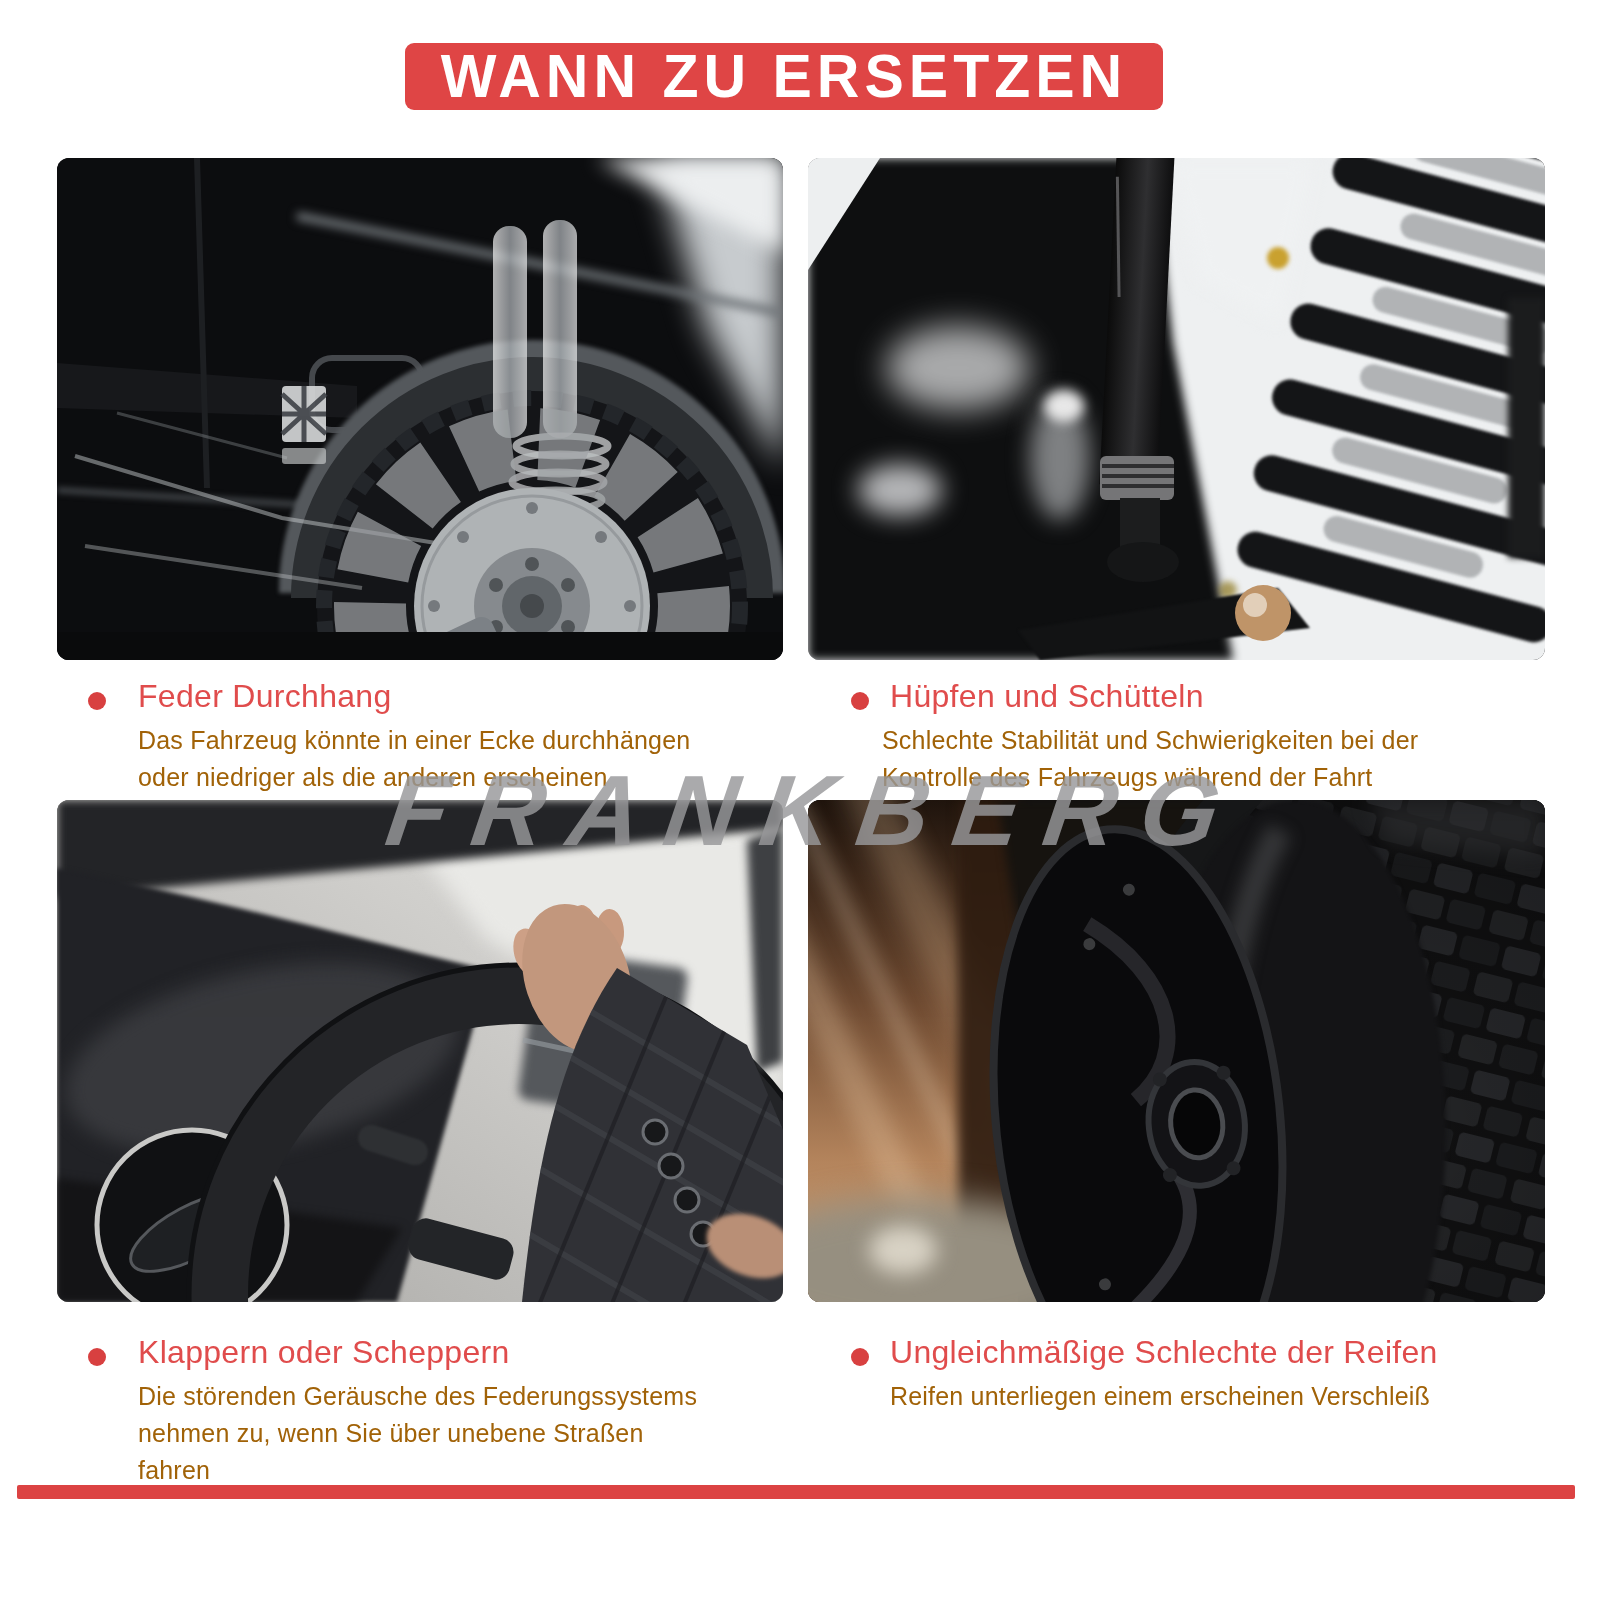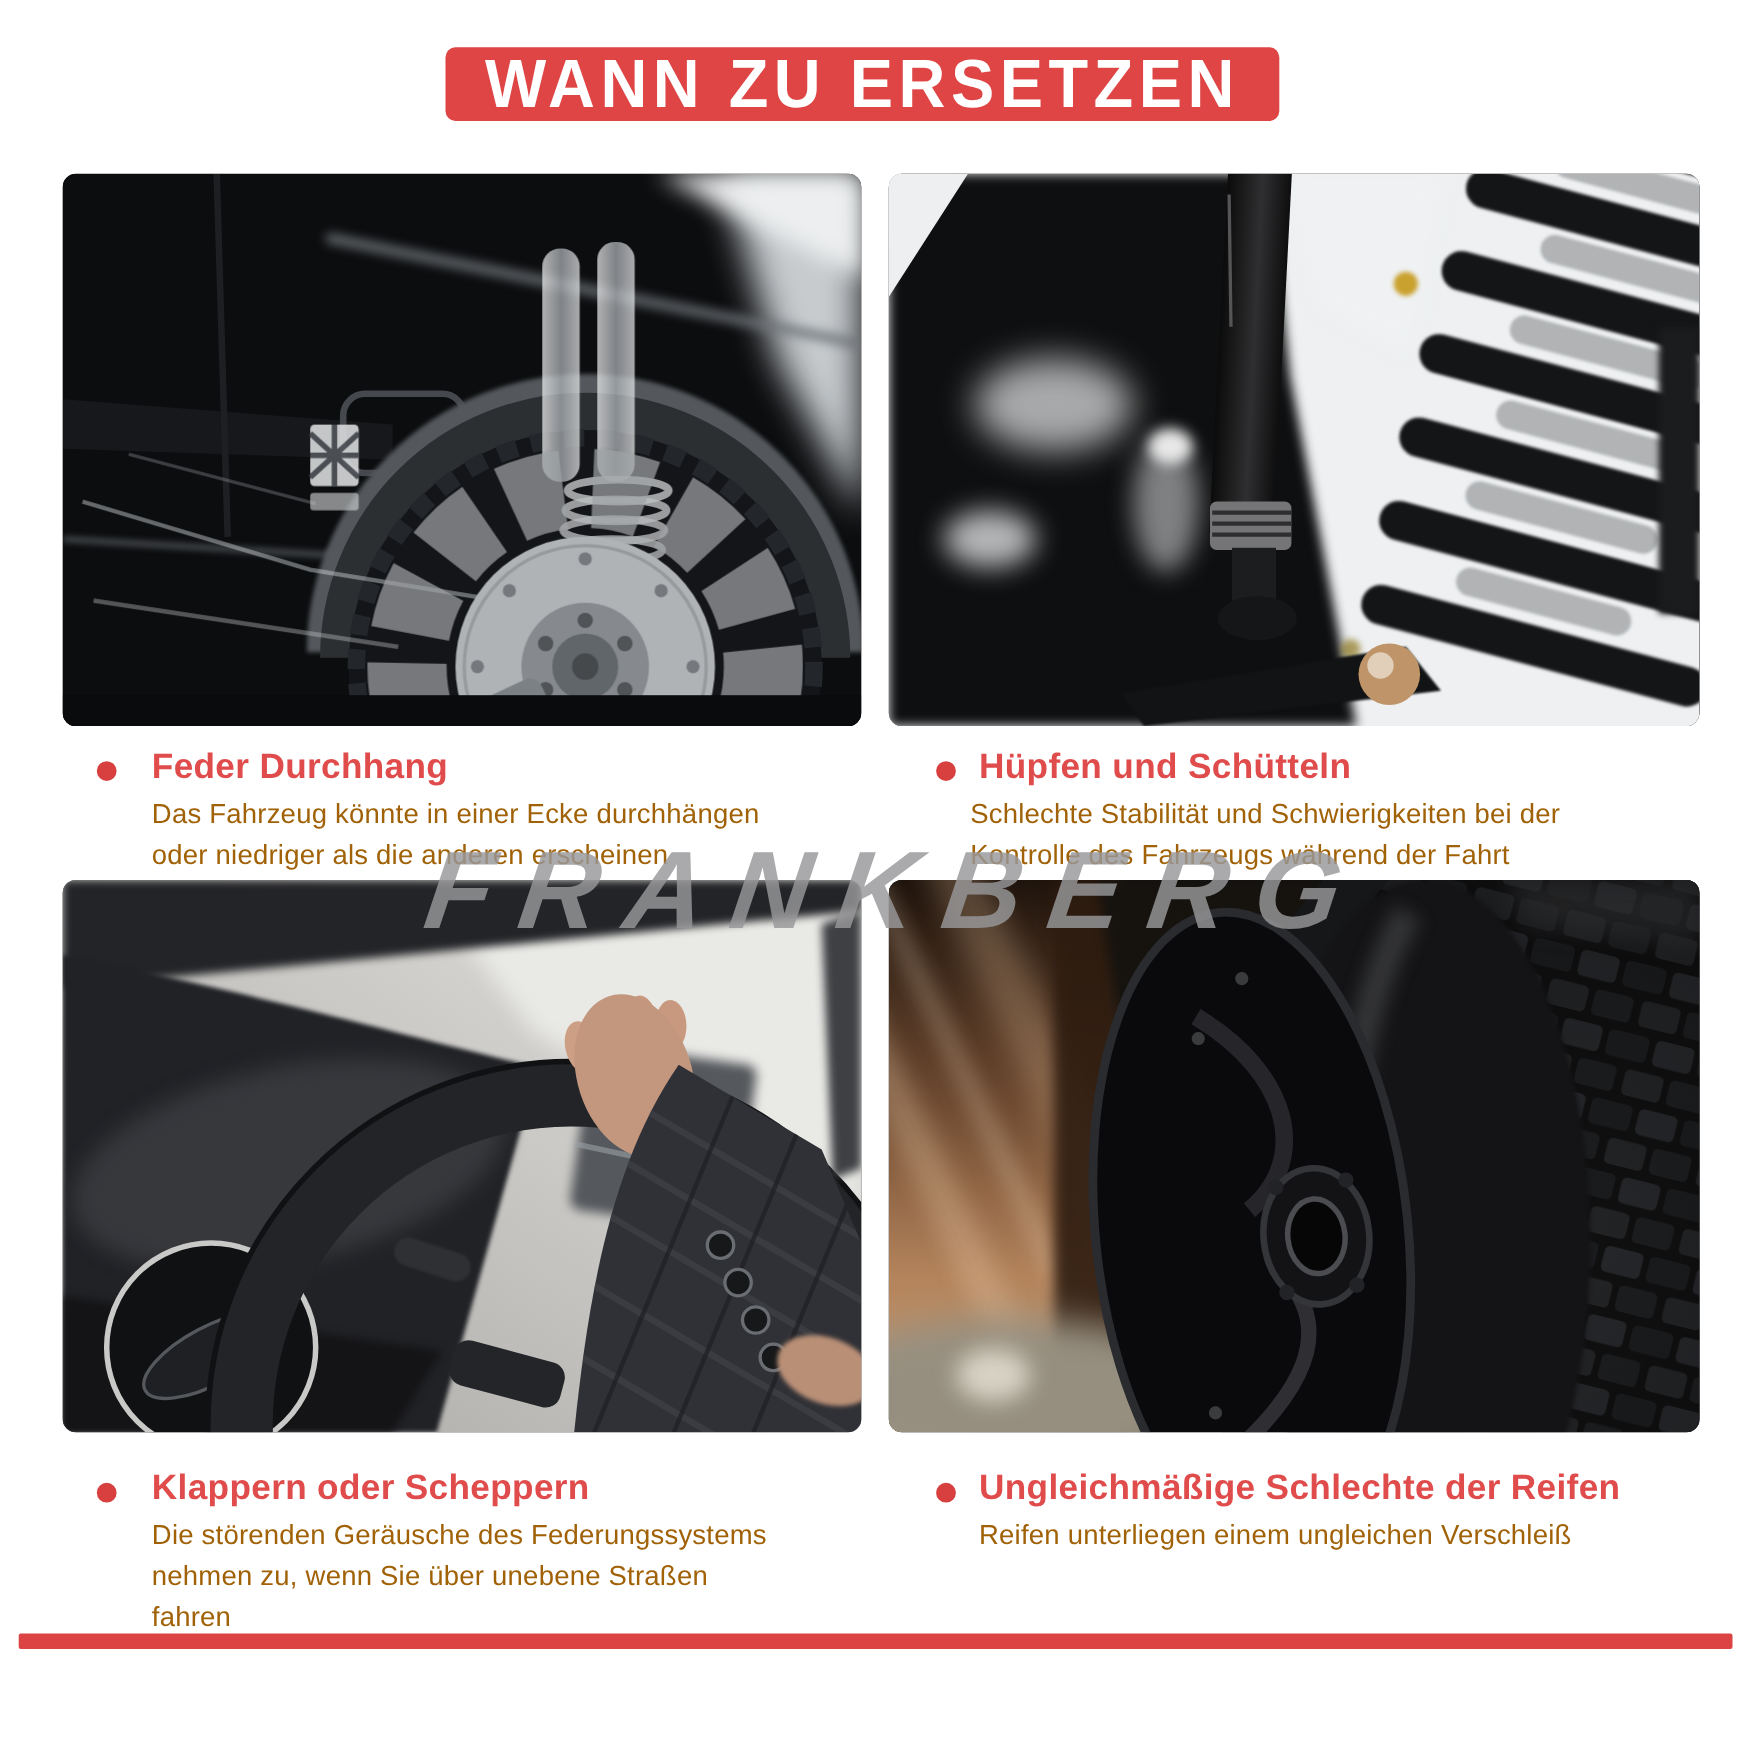--- a/index.html
+++ b/index.html
@@ -19,21 +19,21 @@
   
   .photo{position:absolute;border-radius:12px;overflow:hidden;z-index:1;background:#0c0d0f;}
   .photo svg{display:block;width:100%;height:100%;}
   .photo-tl{left:57px;top:158px;width:726px;height:502px;}
   .photo-tr{left:808px;top:158px;width:737px;height:502px;}
   .photo-bl{left:57px;top:800px;width:726px;height:502px;}
   .photo-br{left:808px;top:800px;width:737px;height:502px;}
   
   .bullet{position:absolute;width:18px;height:18px;border-radius:50%;background:#d84040;z-index:10;}
   .sec-heading{
-    position:absolute;margin:0;color:#e04c4c;font-size:32px;font-weight:700;
+    position:absolute;margin:0;color:#e04c4c;font-size:32px;font-weight:400;
     letter-spacing:0.3px;z-index:10;white-space:nowrap;
   }
   .sec-body{
     position:absolute;margin:0;color:#a16207;font-size:25px;line-height:37px;
     letter-spacing:0.2px;z-index:10;
   }
   #bullet-1{left:88px;top:692px;}
   #heading-1{left:138px;top:678px;}
   #body-1{left:138px;top:722px;width:560px;}
   #bullet-2{left:851px;top:692px;}
@@ -313,17 +313,17 @@
 <span class="bullet" id="bullet-2"></span>
 <h3 class="sec-heading" id="heading-2">Hüpfen und Schütteln</h3>
 <p class="sec-body" id="body-2">Schlechte Stabilität und Schwierigkeiten bei der Kontrolle des Fahrzeugs während der Fahrt</p>
 
 <span class="bullet" id="bullet-3"></span>
 <h3 class="sec-heading" id="heading-3">Klappern oder Scheppern</h3>
 <p class="sec-body" id="body-3">Die störenden Geräusche des Federungssystems nehmen zu, wenn Sie über unebene Straßen fahren</p>
 
 <span class="bullet" id="bullet-4"></span>
 <h3 class="sec-heading" id="heading-4">Ungleichmäßige Schlechte der Reifen</h3>
-<p class="sec-body" id="body-4">Reifen unterliegen einem ungleichen Verschleiß</p>
+<p class="sec-body" id="body-4">Reifen unterliegen einem erscheinen Verschleiß</p>
 
 <div class="watermark">FRANKBERG</div>
 
 <div class="bottom-line"></div>
 
 </body></html>

